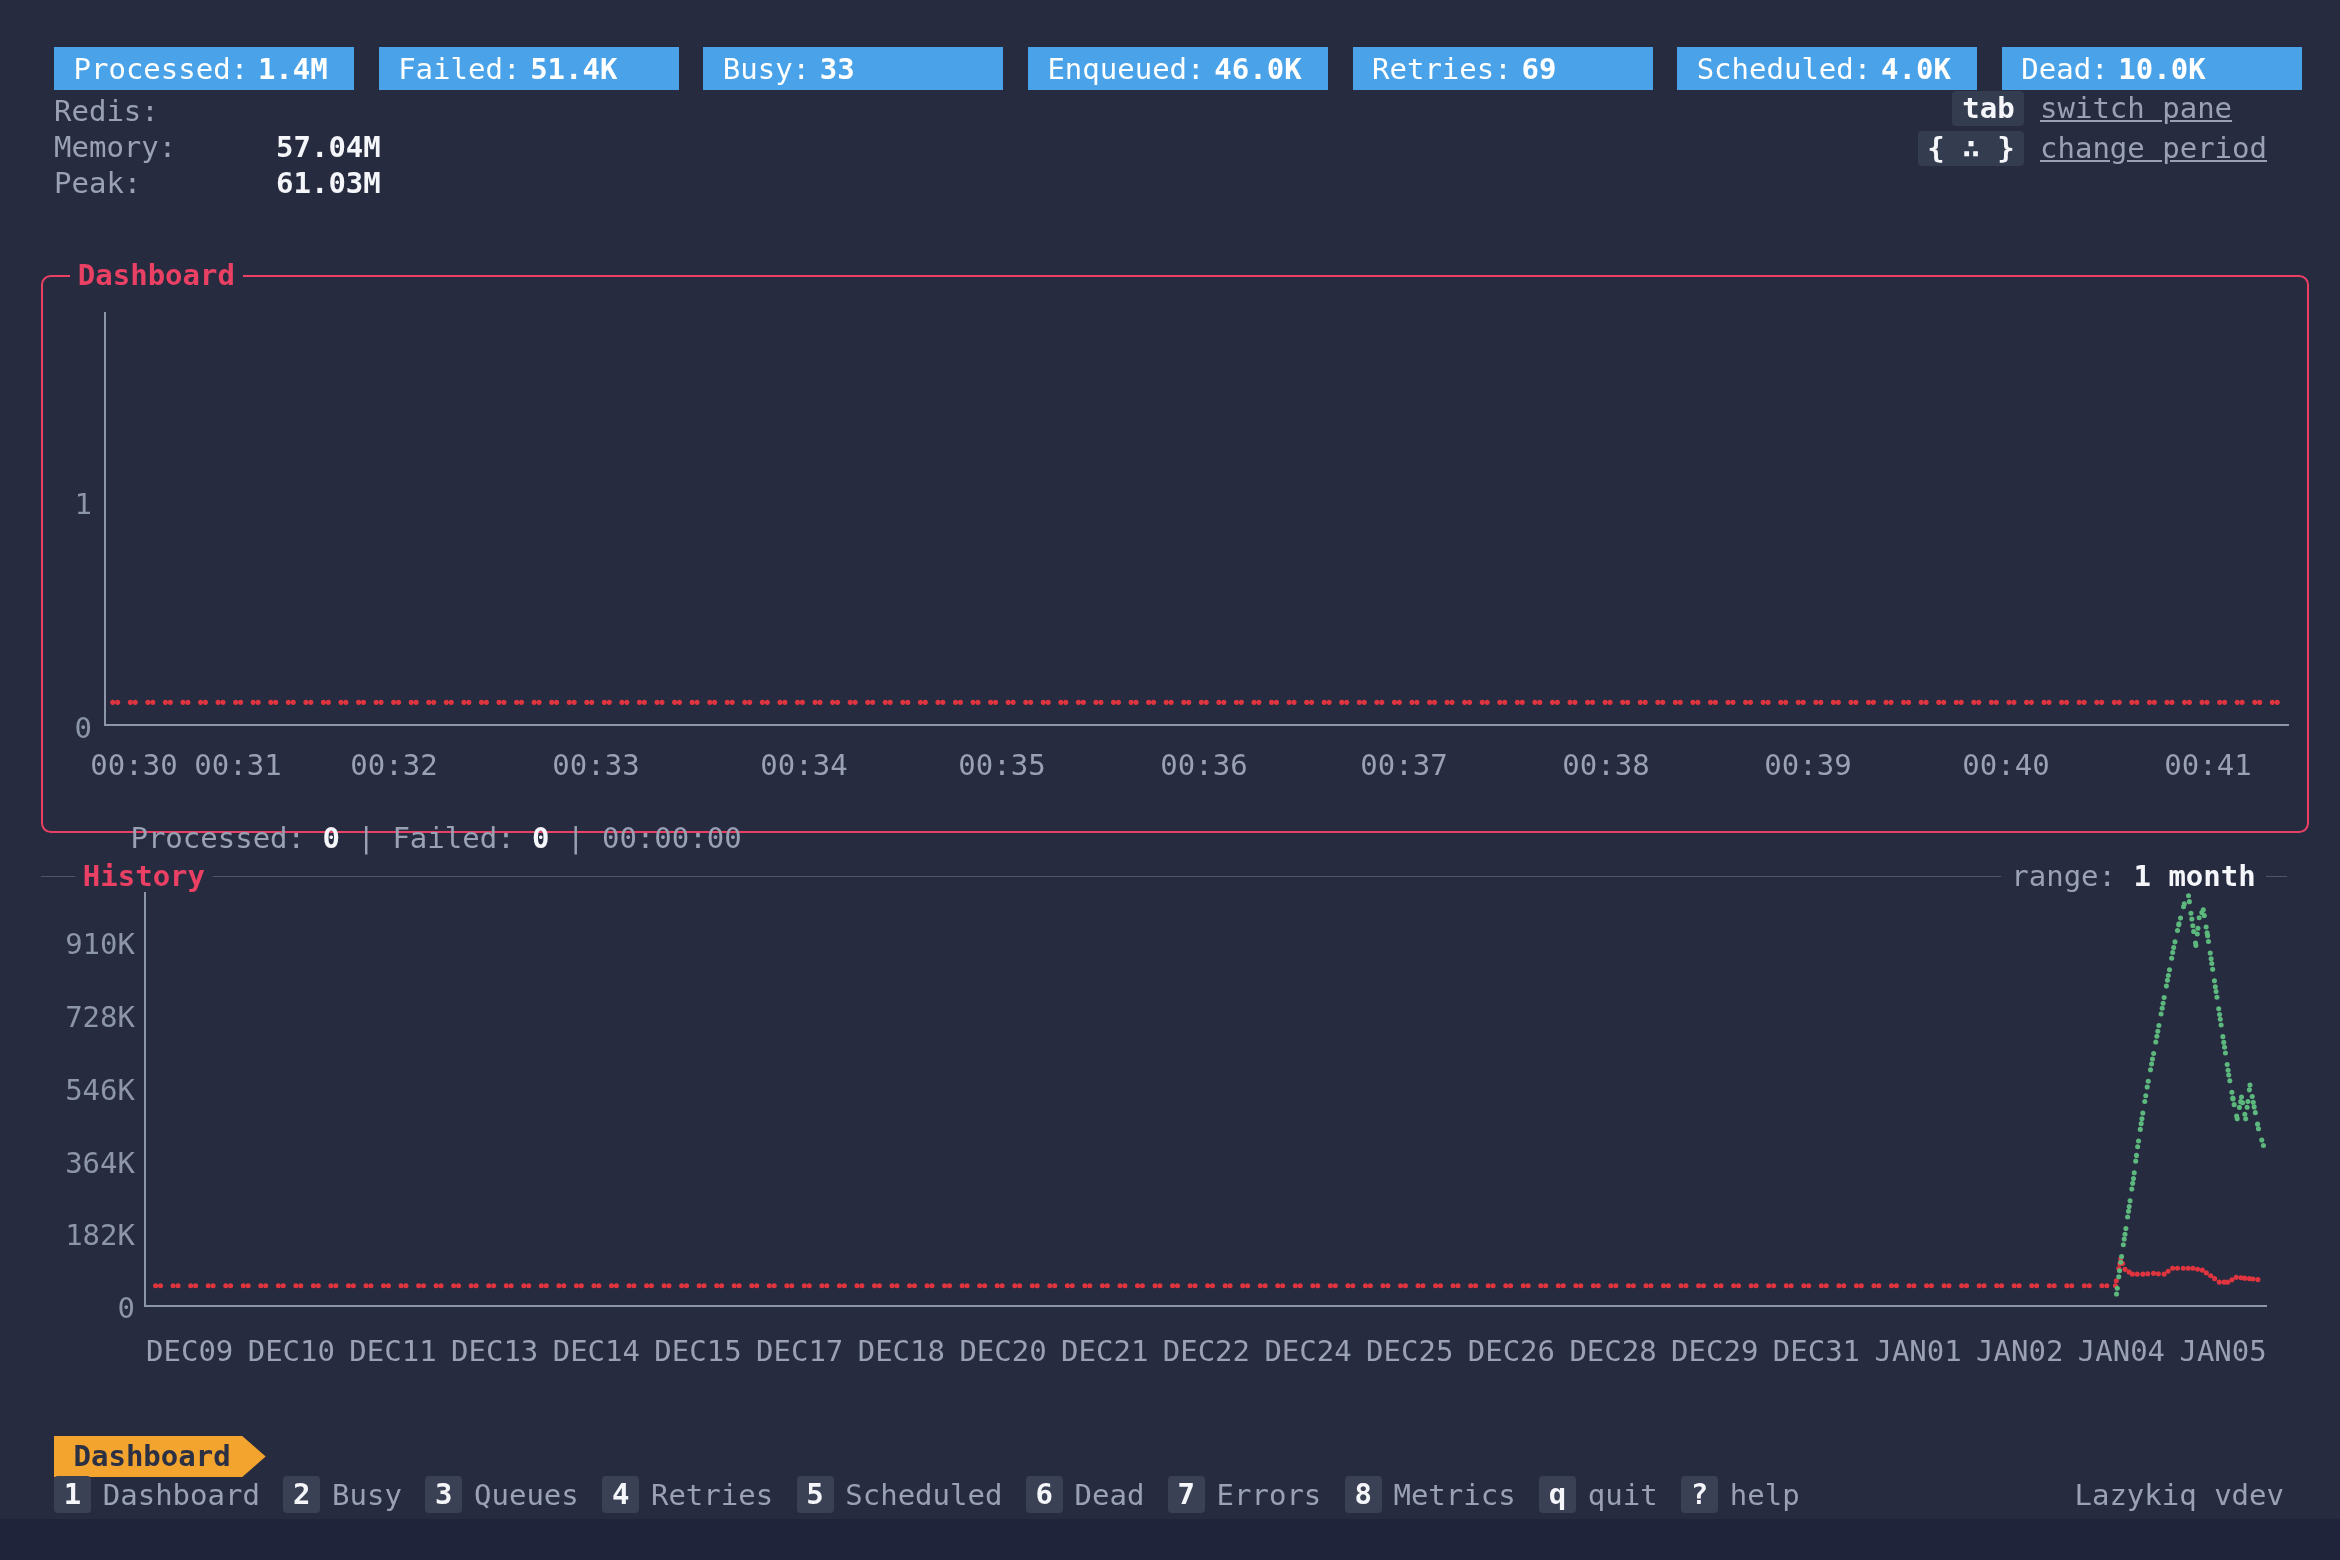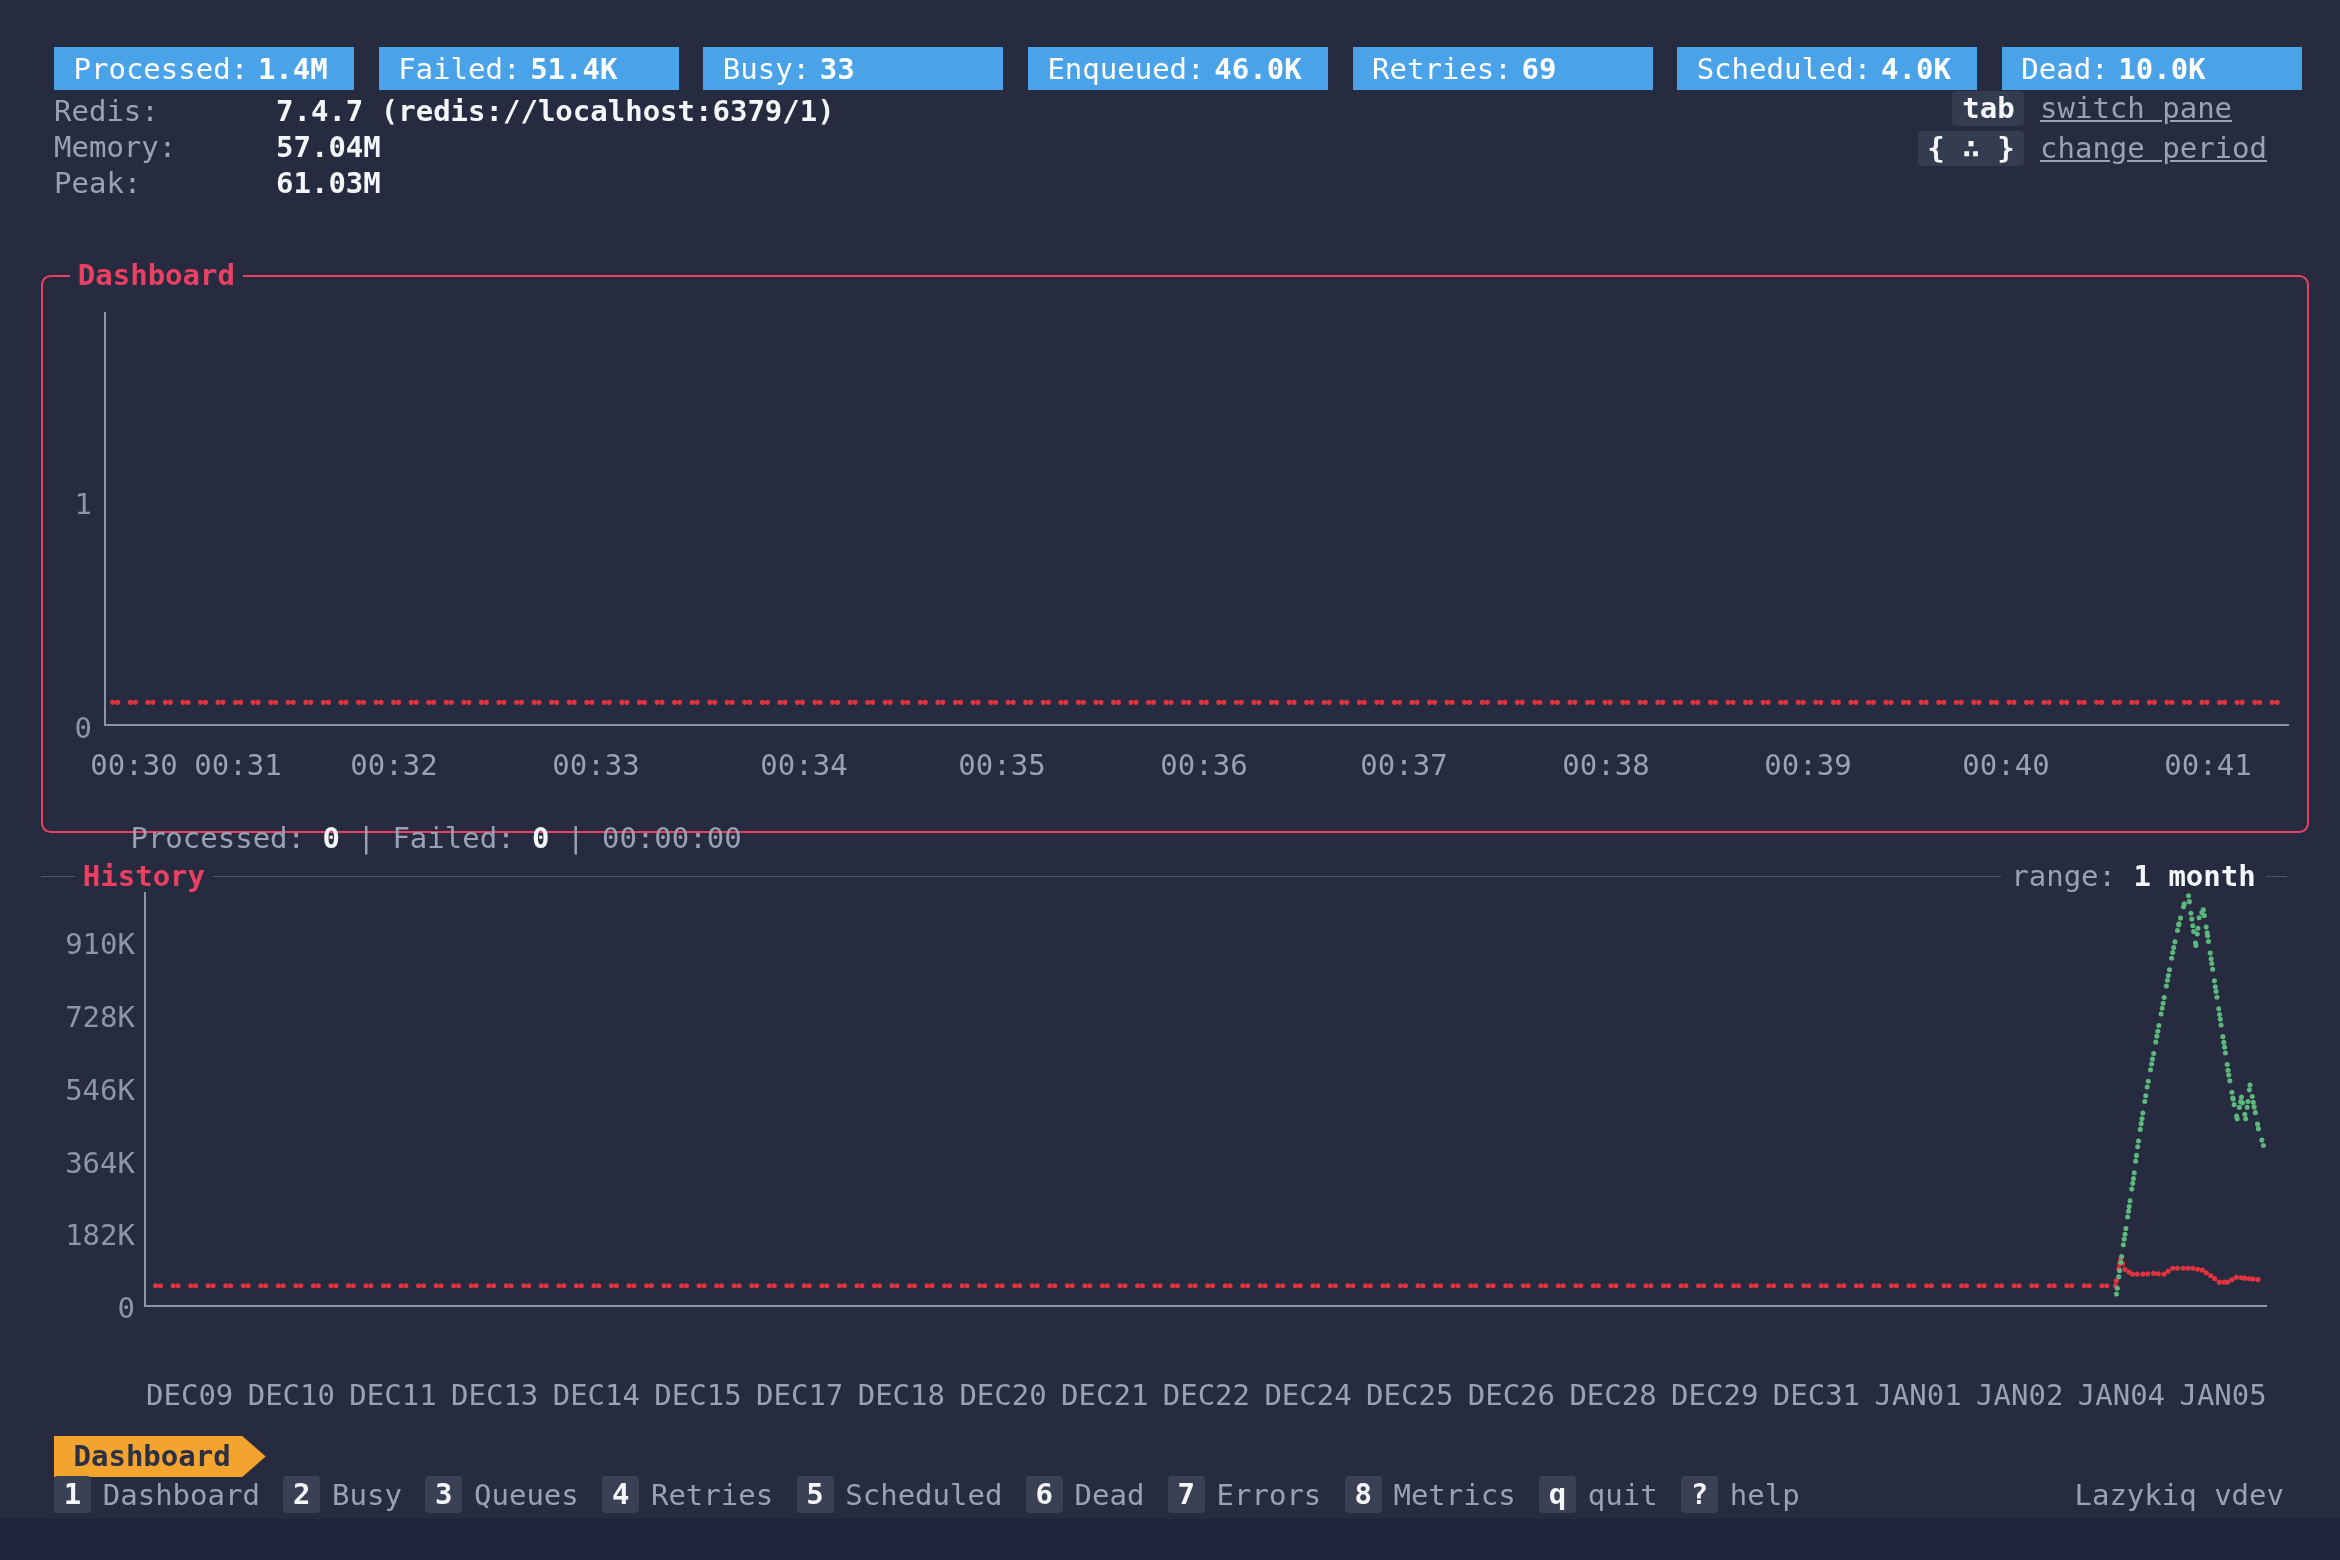--- a/index.html
+++ b/index.html
@@ -52,21 +52,21 @@
 
   
   #history{position:absolute;left:0;top:858px;width:2341px;height:546px;padding-left:39px;}
   #hist-header{position:absolute;left:41px;right:54px;top:0;height:36px;display:flex;align-items:center;}
   #hist-header .seg{height:1px;background:var(--line);}
   #hist-header .seg.lead{width:34px;}
   #hist-header .seg.fill{flex:1;}
   #hist-header .seg.tail{width:21.5px;}
   #hist-header .h-title{font-weight:bold;color:var(--accent);padding:0 7.8px;}
   #hist-header .h-range{padding:0 9.8px;white-space:pre;}
-  #hist-xlabs{position:absolute;left:146px;top:475px;width:2121px;display:flex;justify-content:space-between;margin-top:44px;}
+  #hist-xlabs{position:absolute;left:146px;top:475px;width:2121px;display:flex;justify-content:space-between;}
   #hist-xlabs span{white-space:nowrap;}
 
   
   #tab-pennant{position:absolute;left:54px;top:1436px;height:41px;line-height:41px;
                background:var(--orange);color:#2b3044;font-weight:bold;padding:0 35px 0 19.5px;
                clip-path:polygon(0 0,calc(100% - 23.4px) 0,100% 50%,calc(100% - 23.4px) 100%,0 100%);}
   #shortcuts{position:absolute;left:54px;top:1475px;display:flex;gap:23.4px;align-items:center;height:39px;}
   .sc{display:flex;align-items:center;gap:11.7px;white-space:nowrap;}
   .sc .keycap{line-height:37px;}
   #brand{position:absolute;right:57px;top:1477px;color:var(--gray);}
@@ -102,21 +102,20 @@
     </div>
     <div class="badge">
       <span>Dead:</span>
       <span class="v">10.0K</span>
     </div>
   </div>
 
 <div id="info">
     <div class="info-row">
       <span class="lbl">Redis:</span>
-      <span class="val">7.4.7 (redis://localhost:6379/1)</span>
     </div>
     <div class="info-row">
       <span class="lbl">Memory:</span>
       <span class="val">57.04M</span>
     </div>
     <div class="info-row">
       <span class="lbl">Peak:</span>
       <span class="val">61.03M</span>
     </div>
   </div>

